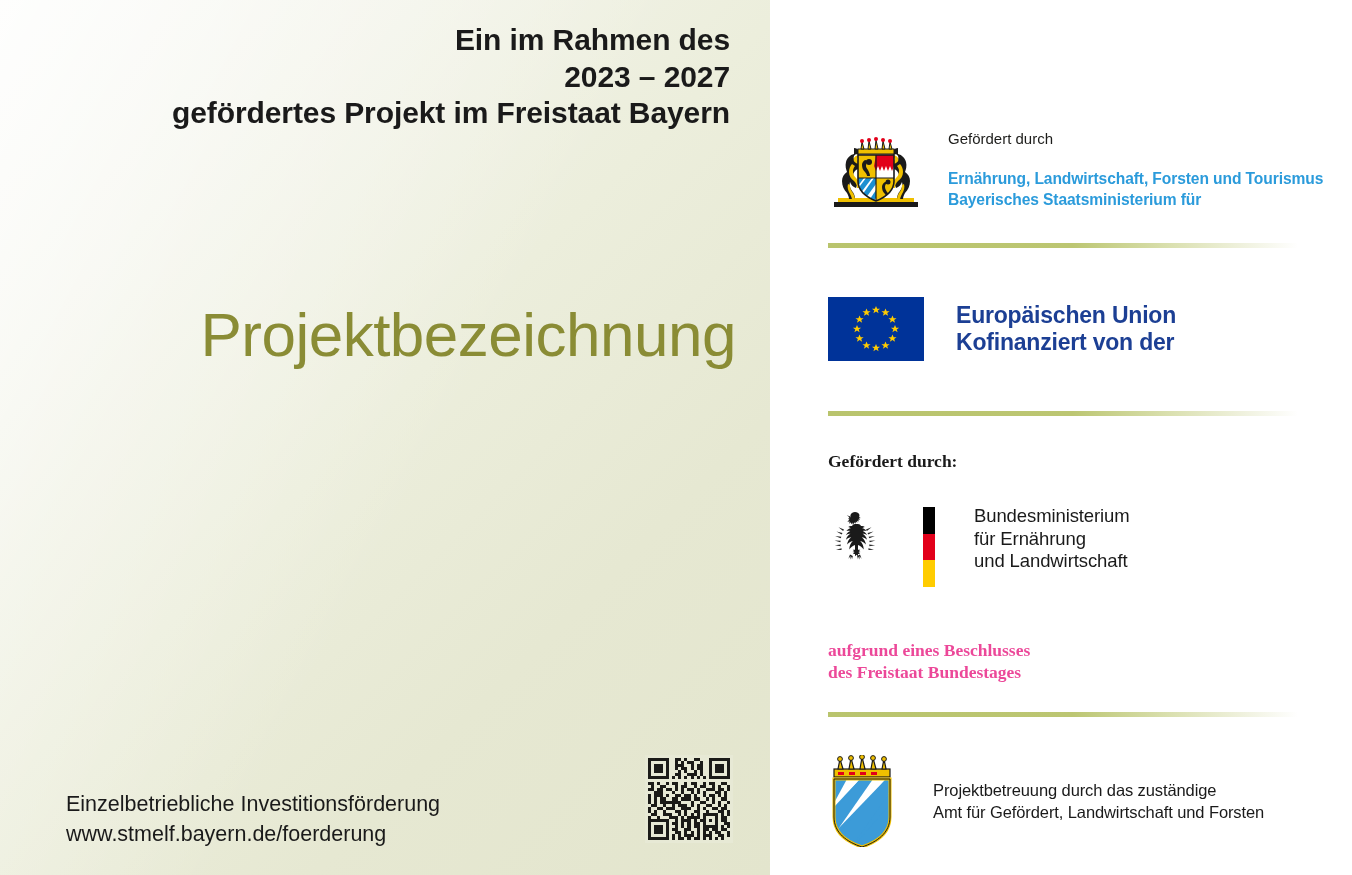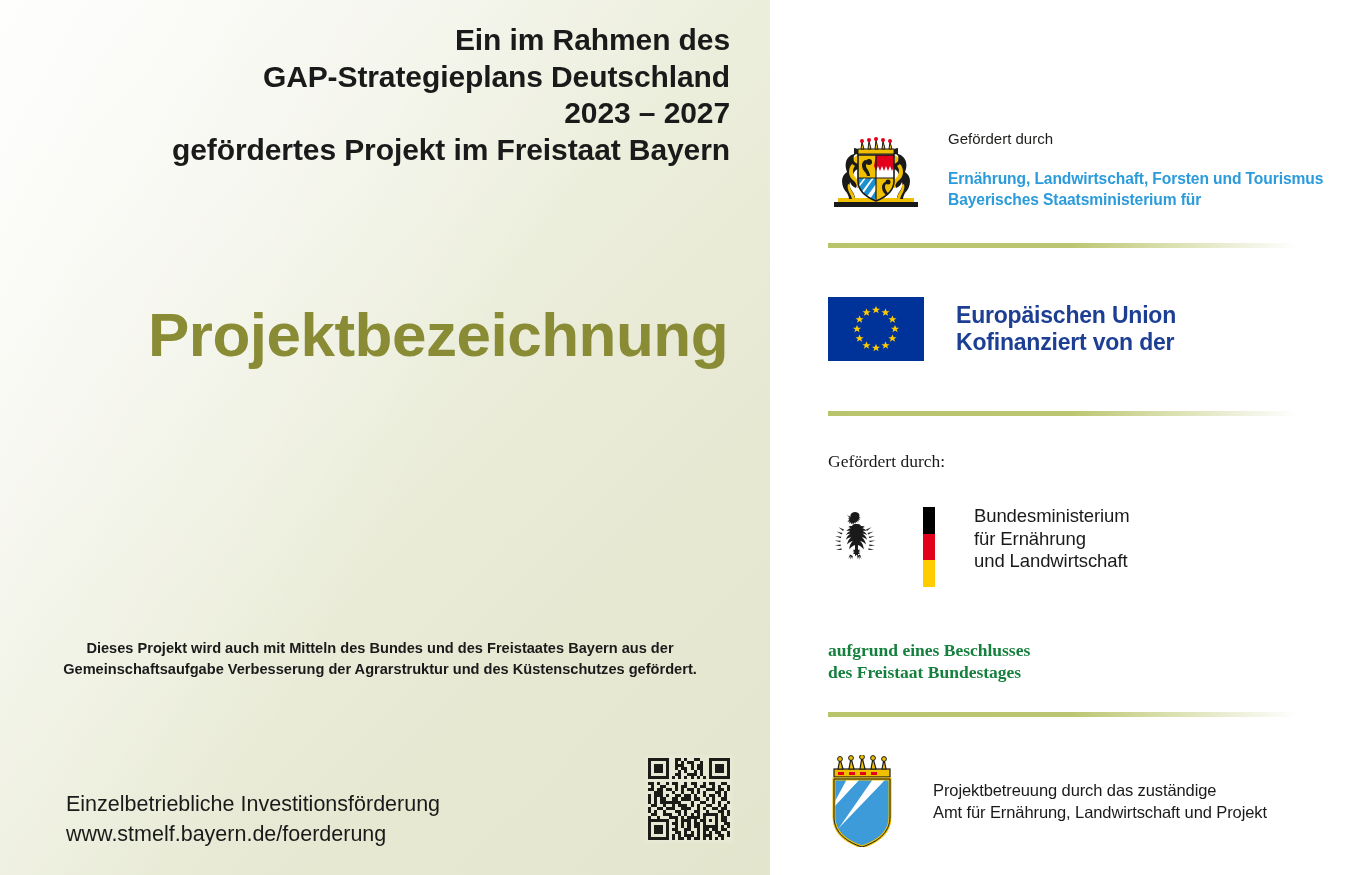--- a/index.html
+++ b/index.html
@@ -28,23 +28,24 @@
     position:absolute;left:0;top:22px;width:730px;
     text-align:right;
     font-size:30px;line-height:36.5px;font-weight:700;
     letter-spacing:-0.1px;
     color:#1a1a1a;
   }
 
   .project-title{
     position:absolute;left:0;top:300px;width:728px;
     text-align:right;
-    font-size:62px;line-height:70px;font-weight:700;
+    font-size:62px;line-height:70px;font-weight:400;
     letter-spacing:-0.5px;
     color:#8a8c35;
+    padding-left:8px;
   }
 
   .gak-note{
     position:absolute;left:24px;top:638px;width:712px;
     text-align:center;
     font-size:14.6px;line-height:21px;font-weight:700;
     color:#1a1a1a;
   }
 
   .bottom-row{
@@ -86,33 +87,33 @@
   .blk-eu{position:absolute;left:58px;top:297px;display:flex;align-items:center;}
   .eu-flag{width:96px;height:64px;flex:0 0 96px;}
   .eu-txt{
     margin-left:32px;font-size:23px;line-height:27.5px;font-weight:700;
     color:#1c3f94;letter-spacing:-0.2px;
   }
 
   
   .blk-bmel{position:absolute;left:58px;top:450px;width:480px;}
   .bmel-gef{
-    font-size:17.5px;line-height:22px;color:#1a1a1a;font-weight:400;
+    font-size:17.5px;line-height:22px;color:#1a1a1a;font-weight:700;
     font-family:"Liberation Serif", serif;
   }
   .bmel-logo{margin-top:33px;display:flex;align-items:flex-start;gap:23px;}
   .eagle{width:54px;height:56px;flex:0 0 54px;margin-top:4px;}
   .flagbar{width:12px;height:80px;flex:0 0 12px;margin-left:18px;margin-top:2px;
     background:linear-gradient(180deg,#000 0%,#000 33.33%,#e2001a 33.33%,#e2001a 66.66%,#ffcc00 66.66%,#ffcc00 100%);}
   .bmel-name{
     margin-left:16px;font-size:18.5px;line-height:22.5px;font-weight:400;color:#1a1a1a;
     letter-spacing:-0.1px;
   }
   .bmel-foot{
-    margin-top:52px;font-size:17.5px;line-height:22px;color:#15803d;font-weight:700;
+    margin-top:52px;font-size:17.5px;line-height:22px;color:#ec4899;font-weight:700;
     font-family:"Liberation Serif", serif;
   }
 
   
   .blk-aelf{position:absolute;left:58px;top:755px;display:flex;align-items:center;}
   .bav-shield{width:68px;height:92px;flex:0 0 68px;}
   .aelf-txt{
     margin-left:37px;font-size:16.5px;line-height:22px;font-weight:400;color:#1a1a1a;
     letter-spacing:-0.1px;
   }
@@ -120,31 +121,26 @@
 </head>
 <body>
 
 <div class="poster">
 
   <div class="left-panel">
    <div class="left-inner">
 
     <div class="kicker">
       <div>Ein im Rahmen des</div>
-      <div>GAP-Strategieplans Deutschland</div>
       <div>2023 – 2027</div>
       <div>gefördertes Projekt im Freistaat Bayern</div>
     </div>
 
     <div class="project-title">Projektbezeichnung</div>
 
-    <div class="gak-note">
-      <div>Dieses Projekt wird auch mit Mitteln des Bundes und des Freistaates Bayern aus der</div>
-      <div>Gemeinschaftsaufgabe Verbesserung der Agrarstruktur und des Küstenschutzes gefördert.</div>
-    </div>
 
     <div class="bottom-row">
       <div class="bottom-text">
         <div>Einzelbetriebliche Investitionsförderung</div>
         <div>www.stmelf.bayern.de/foerderung</div>
       </div>
     </div>
 
     <div class="qr">
       <svg viewBox="0 0 29 29" width="88" height="88" shape-rendering="crispEdges" aria-hidden="true">
@@ -573,18 +569,18 @@
               <path d="M110 24h13L70 100H44z"></path>
             </g>
             <rect x="6" y="24" width="56" height="68" fill="none"></rect>
           </g>
           <path d="M6 24h56v38c0 16-13 25-28 30C19 87 6 78 6 62z" fill="none" stroke="#f0c000" stroke-width="3"></path>
           <path d="M6 24h56v38c0 16-13 25-28 30C19 87 6 78 6 62z" fill="none" stroke="#1a1a1a" stroke-width="1"></path>
         </svg>
       </div>
       <div class="aelf-txt">
         <div>Projektbetreuung durch das zuständige</div>
-        <div>Amt für Ernährung, Landwirtschaft und Projekt</div>
+        <div>Amt für Gefördert, Landwirtschaft und Forsten</div>
       </div>
     </div>
 
   </div>
 </div>
 
 </body></html>

